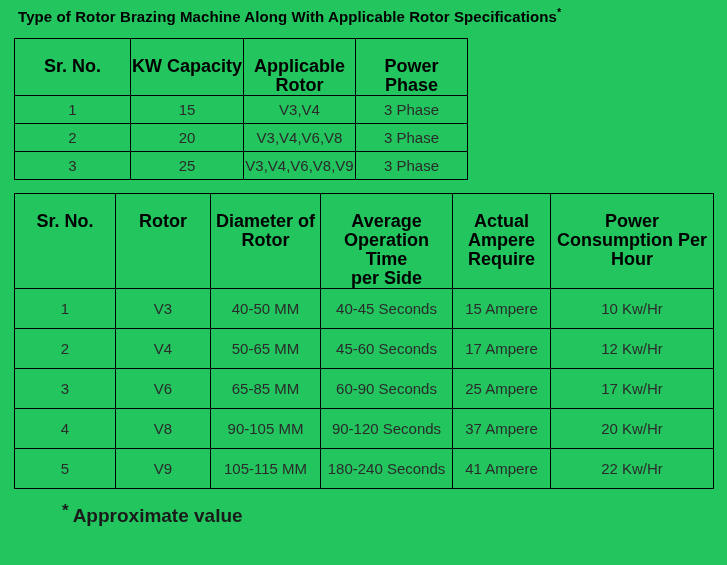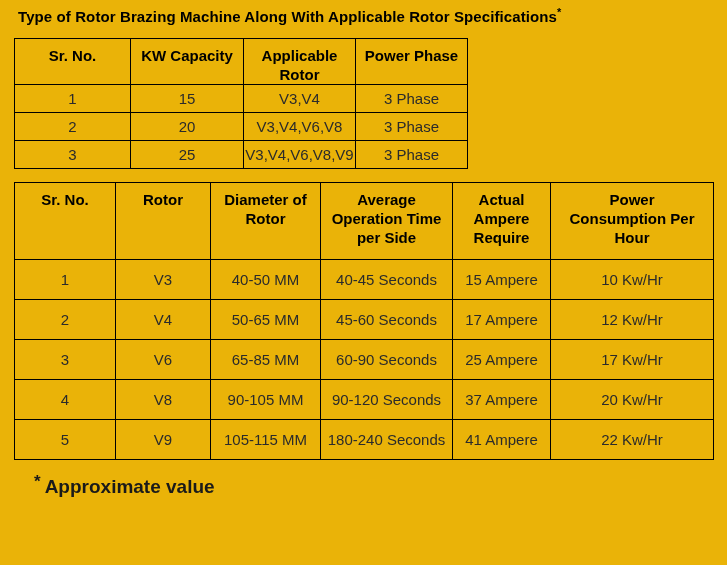--- a/index.html
+++ b/index.html
@@ -1,21 +1,21 @@
 <!DOCTYPE html>
 <html><head>
 <meta charset="utf-8">
 <style>
   * { box-sizing: border-box; margin: 0; padding: 0; }
   html, body { background: #ffffff; }
   .page {
     position: relative;
     width: 727px;
     height: 565px;
-    background: #eab308;
+    background: #22c55e;
     font-family: "Liberation Sans", "DejaVu Sans", sans-serif;
     color: #000000;
     overflow: hidden;
   }
   .doc-title {
     margin-left: 18px;
     padding-top: 8px;
     font-size: 15px;
     font-weight: bold;
     color: #000000;
@@ -33,40 +33,40 @@
     margin-left: 14px;
     margin-top: 13px;
   }
   th, td {
     border: 1px solid #000000;
     text-align: center;
     overflow: hidden;
   }
   th {
     vertical-align: top;
-    padding-top: 7px;
-    font-size: 15px;
+    padding-top: 18px;
+    font-size: 18px;
     font-weight: bold;
     line-height: 19px;
     white-space: pre-line;
     color: #000000;
   }
   td {
     vertical-align: middle;
     font-size: 15px;
     font-weight: normal;
     color: #2b2b2b;
   }
   .tbl1 th { height: 46px; }
   .tbl1 td { height: 28px; }
   .tbl2 th { height: 77px; }
   .tbl2 td { height: 40px; }
   .title2 { margin-top: 26px; }
   .footnote {
-    margin-left: 34px;
+    margin-left: 62px;
     margin-top: 16px;
     font-size: 19px;
     font-weight: bold;
     color: #1a1a1a;
   }
   .footnote .fn-star {
     font-size: 17px;
     vertical-align: top;
     position: relative;
     top: -4px;

